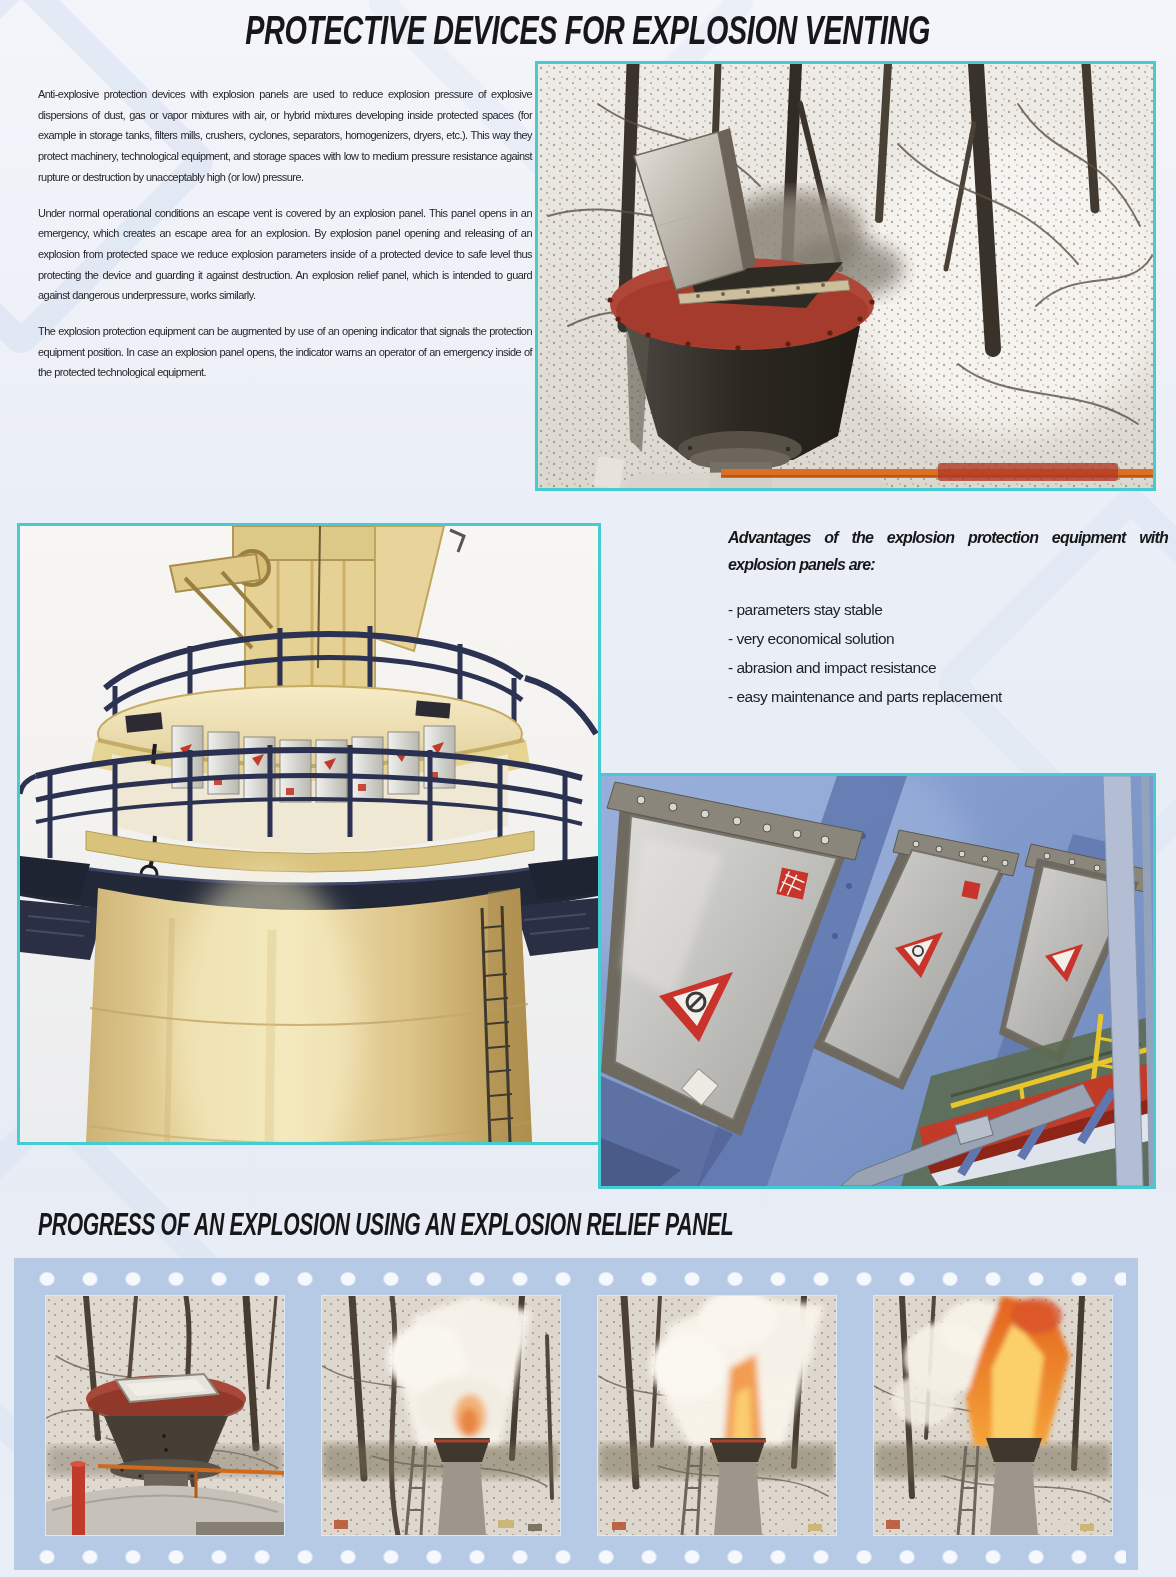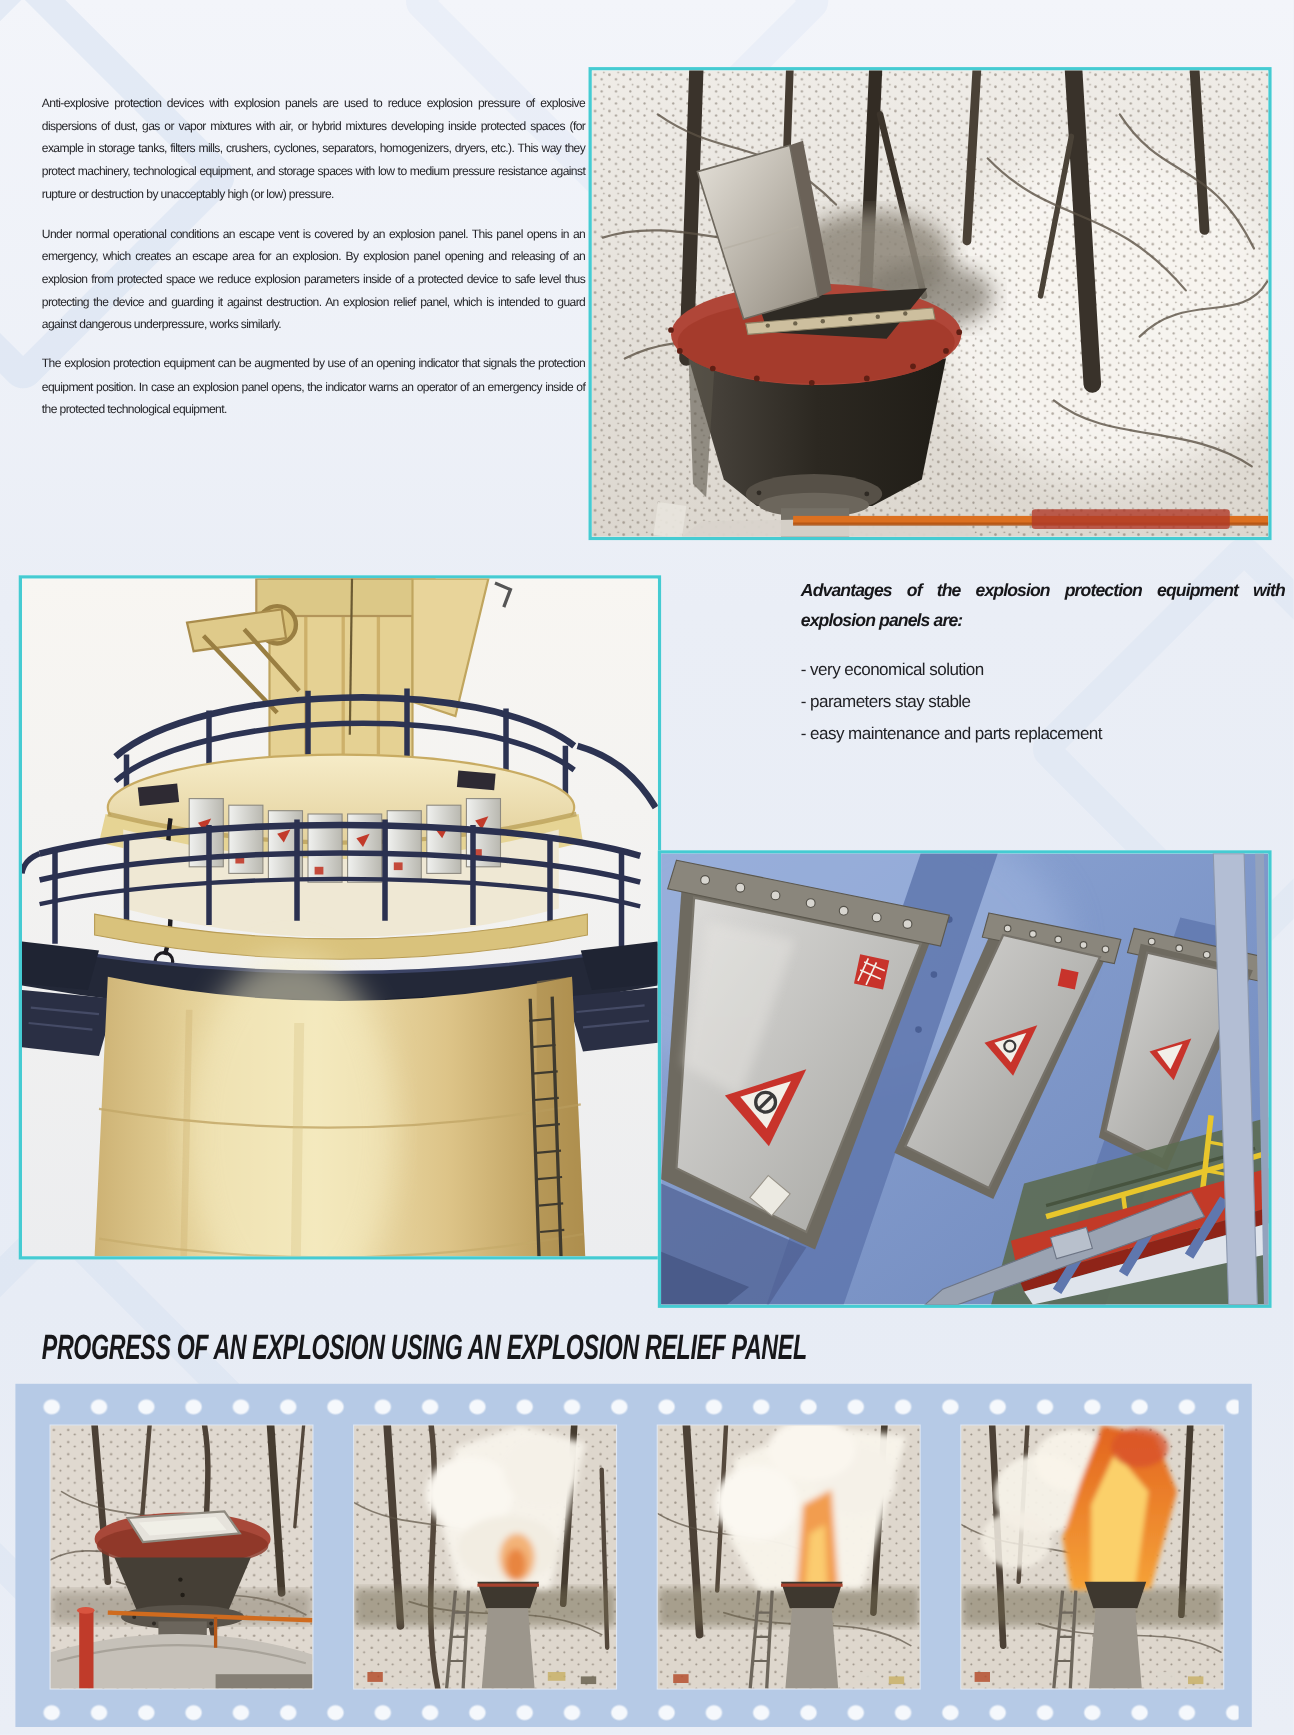--- a/index.html
+++ b/index.html
@@ -47,20 +47,21 @@
 </head>
 <body>
 
 <div class="page">
   <div class="wm" style="left:-120px;top:20px;"></div>
   <div class="wm" style="left:990px;top:540px;opacity:.6;"></div>
   <div class="wm" style="left:-90px;top:1150px;opacity:.7;"></div>
   <div class="wm" style="left:420px;top:-140px;opacity:.5;"></div>
 
   <div class="content">
+    <h1 class="title"><span class="squeeze">PROTECTIVE DEVICES FOR EXPLOSION VENTING</span></h1>
 
     <div class="intro">
       <p>Anti-explosive protection devices with explosion panels are used to reduce explosion pressure of explosive dispersions of dust, gas or vapor mixtures with air, or hybrid mixtures developing inside protected spaces (for example in storage tanks, filters mills, crushers, cyclones, separators, homogenizers, dryers, etc.). This way they protect machinery, technological equipment, and storage spaces with low to medium pressure resistance against rupture or destruction by unacceptably high (or low) pressure.</p>
       <p>Under normal operational conditions an escape vent is covered by an explosion panel. This panel opens in an emergency, which creates an escape area for an explosion. By explosion panel opening and releasing of an explosion from protected space we reduce explosion parameters inside of a protected device to safe level thus protecting the device and guarding it against destruction. An explosion relief panel, which is intended to guard against dangerous underpressure, works similarly.</p>
       <p>The explosion protection equipment can be augmented by use of an opening indicator that signals the protection equipment position. In case an explosion panel opens, the indicator warns an operator of an emergency inside of the protected technological equipment.</p>
     </div>
 
     <div class="photo photo-vent">
       <svg width="615" height="424" viewBox="0 0 615 424">
         <defs>
@@ -275,22 +276,23 @@
         <g stroke="#3f3a2e">
           <path d="M462,382 L470,616 M482,380 L490,616" stroke-width="3" fill="none"></path>
           <path d="M461,402 L483,400 M463,426 L485,424 M464,450 L487,448 M466,474 L488,472 M467,498 L489,496 M468,522 L490,520 M469,546 L491,544 M470,570 L492,568 M471,594 L493,592" stroke-width="2"></path>
         </g>
       </svg>
     </div>
 
     <div class="advantages">
       <h2>Advantages of the explosion protection equipment with explosion panels are:</h2>
       <div>
+        <div class="adv-item">- parameters stay stable</div>
         <div class="adv-item">- very economical solution</div>
-        <div class="adv-item">- parameters stay stable</div>
+        <div class="adv-item">- abrasion and impact resistance</div>
         <div class="adv-item">- easy maintenance and parts replacement</div>
       </div>
     </div>
 
     <div class="photo photo-panels">
       <svg width="552" height="410" viewBox="0 0 552 410">
         <defs>
           <linearGradient id="pBg" x1="0" y1="0" x2="1" y2="1">
             <stop offset="0" stop-color="#8fa7d6"></stop>
               <stop offset="1" stop-color="#7089bd"></stop>

